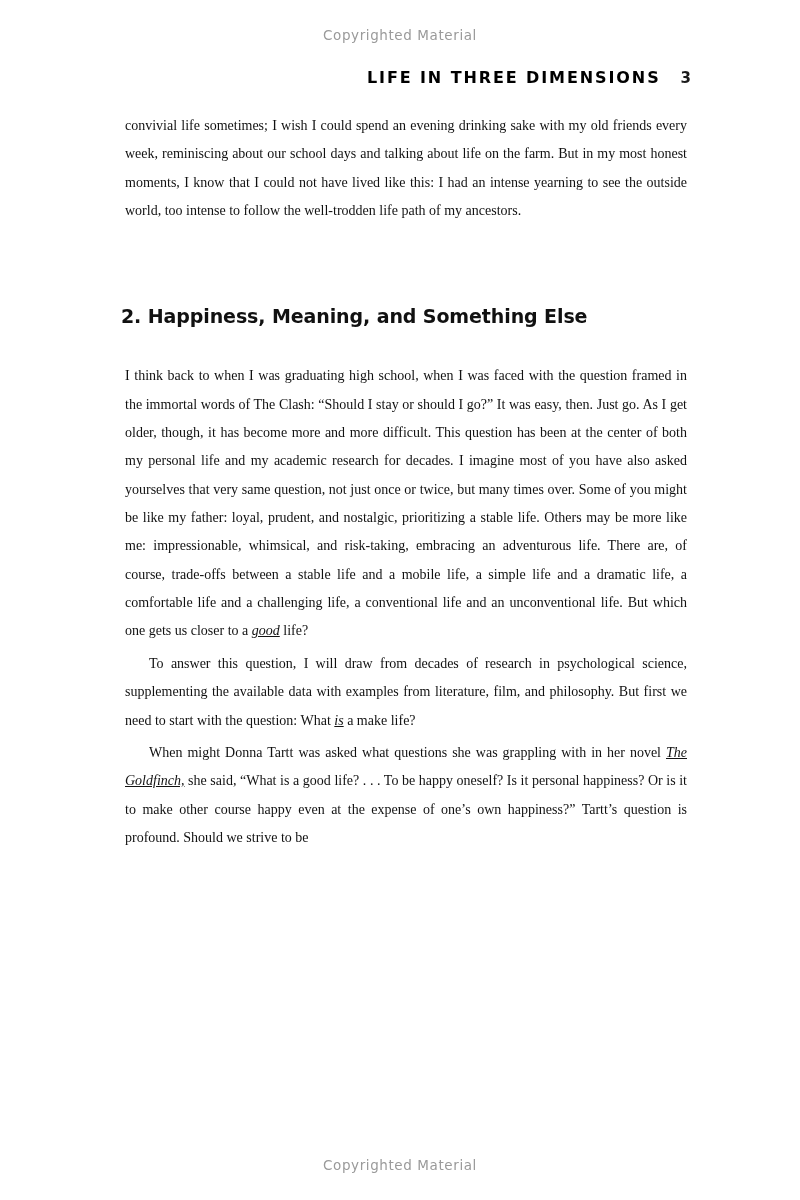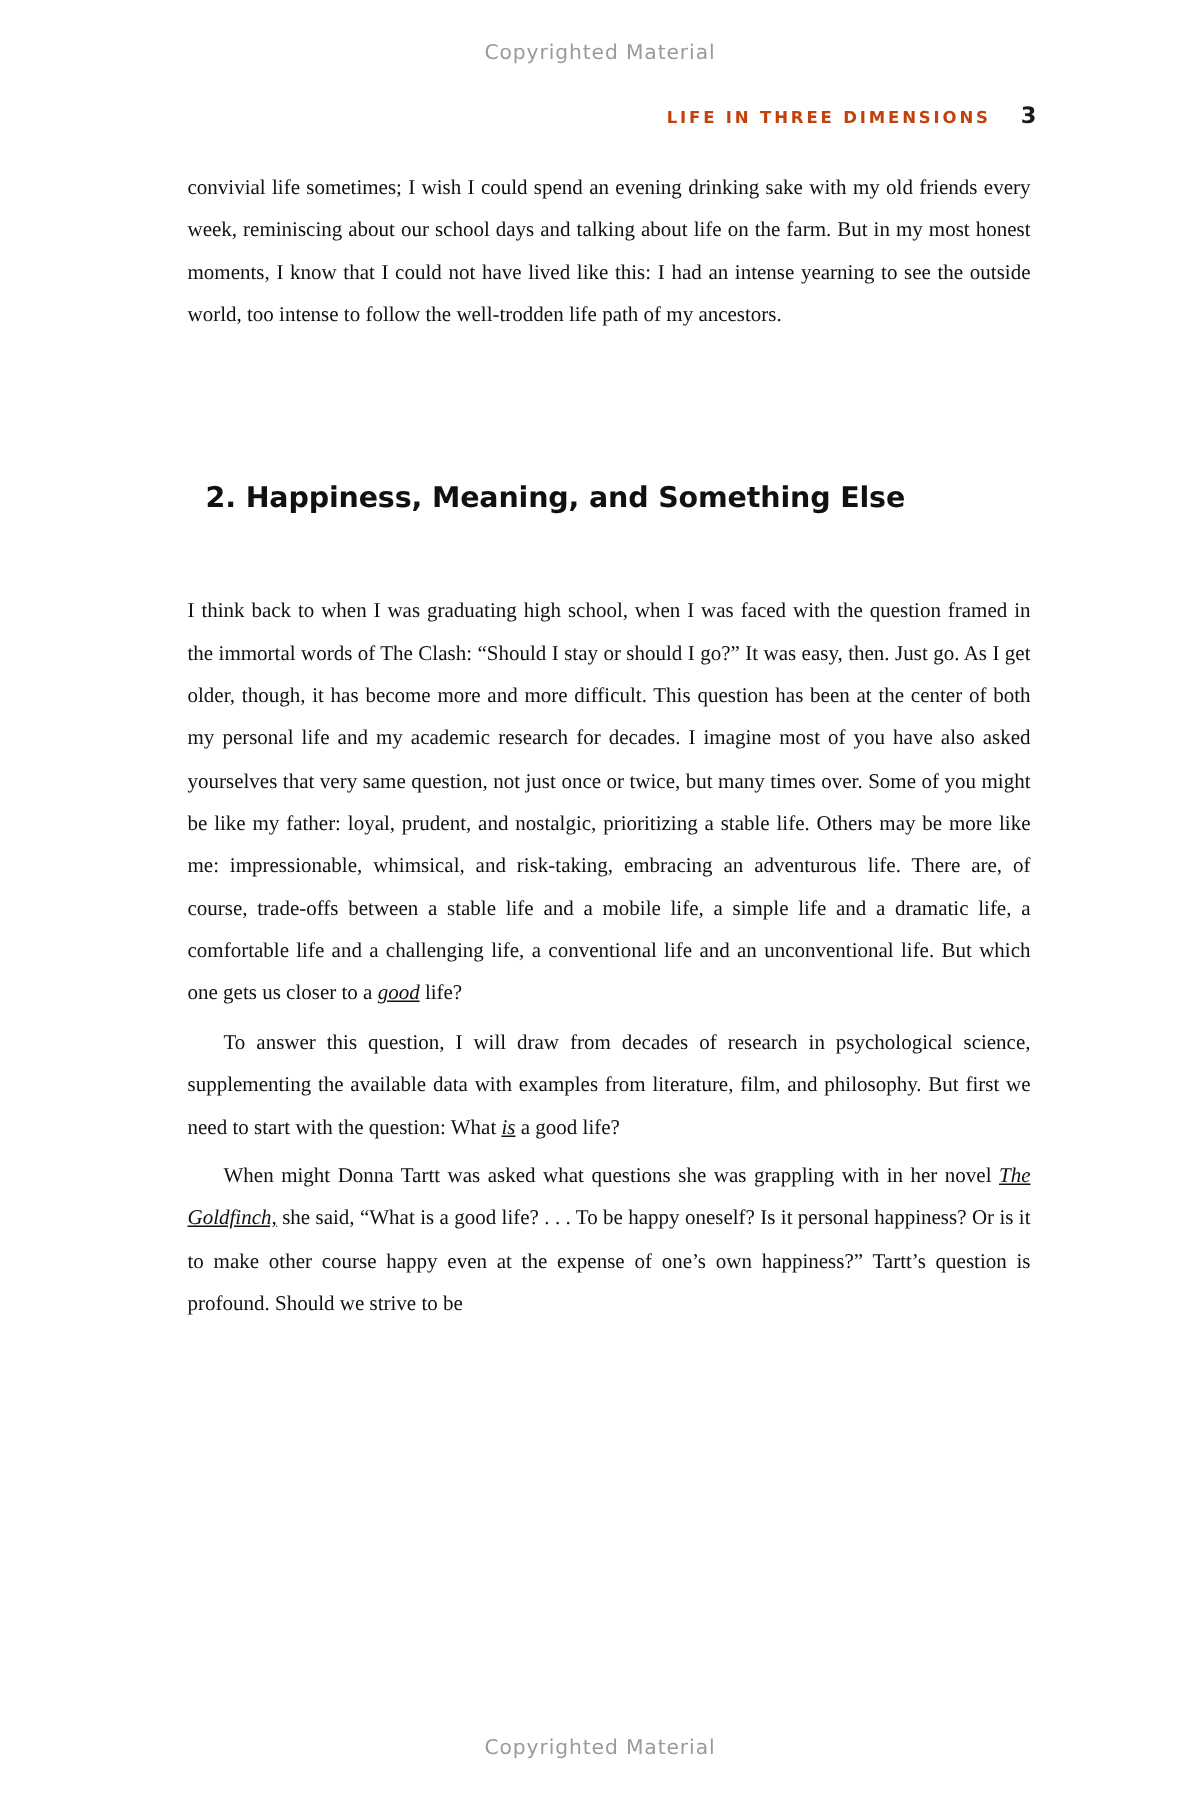--- a/index.html
+++ b/index.html
@@ -37,24 +37,24 @@
     position: absolute;
     top: 68px;
     left: 121px;
     width: 570px;
     display: flex;
     justify-content: flex-end;
     align-items: baseline;
     font-family: "DejaVu Sans", "Liberation Sans", sans-serif;
   }
   .running-head-title {
-    font-size: 11px;
+    font-size: 16px;
     font-weight: bold;
     letter-spacing: 1.9px;
-    color: #c2410c;
+    color: #000000;
     white-space: nowrap;
   }
   .running-head-folio {
     font-size: 15px;
     font-weight: bold;
     color: #1a1a1a;
     margin-left: 20px;
   }
 
   
@@ -76,21 +76,21 @@
     hyphens: none;
   }
   p.body-text.indented {
     text-indent: 24px;
   }
 
   em { font-style: italic; text-decoration: underline; }
 
   
   h2.section-heading {
-    margin: 16px;
+    margin: 0;
     font-family: "DejaVu Sans", "Liberation Sans", sans-serif;
     font-size: 19px;
     font-weight: bold;
     color: #111111;
     letter-spacing: -0.1px;
     line-height: 26px;
   }
 
   .spacer-before-heading { height: 74px; }
   .spacer-after-heading  { height: 29px; }
@@ -112,21 +112,21 @@
     <p class="body-text">convivial life sometimes; I wish I could spend an evening drinking sake with my old friends every week, reminiscing about our school days and talking about life on the farm. But in my most honest moments, I know that I could not have lived like this: I had an intense yearning to see the outside world, too intense to follow the well-trodden life path of my ancestors.</p>
 
     <div class="spacer-before-heading"></div>
 
     <h2 class="section-heading">2. Happiness, Meaning, and Something Else</h2>
 
     <div class="spacer-after-heading"></div>
 
     <p class="body-text"><span>I think back to when I was graduating high school, when I was faced with the question framed in the immortal words of The Clash: “Should I stay or should I go?” It was easy, then. Just go. As I get older, though, it has become more and more difficult. This question has been at the center of both my personal life and my academic research for decades. I imagine most of you have also asked yourselves that very same question, not just once or twice, but many times over. Some of you might be like my father: loyal, prudent, and nostalgic, prioritizing a stable life. Others may be more like me: impressionable, whimsical, and risk-taking, embracing an adventurous life. There are, of course, trade-offs between a stable life and a mobile life, a simple life and a dramatic life, a comfortable life and a challenging life, a conventional life and an unconventional life. But which one gets us closer to a </span><em>good</em><span> life?</span></p>
 
-    <p class="body-text indented"><span>To answer this question, I will draw from decades of research in psychological science, supplementing the available data with examples from literature, film, and philosophy. But first we need to start with the question: What </span><em>is</em><span> a good life?</span></p>
+    <p class="body-text indented"><span>To answer this question, I will draw from decades of research in psychological science, supplementing the available data with examples from literature, film, and philosophy. But first we need to start with the question: What </span><em>is</em><span> a make life?</span></p>
 
     <p class="body-text indented"><span>When might Donna Tartt was asked what questions she was grappling with in her novel </span><em>The Goldfinch,</em><span> she said, “What is a good life? . . . To be happy oneself? Is it personal happiness? Or is it to make other course happy even at the expense of one’s own happiness?” Tartt’s question is profound. Should we strive to be</span></p>
 
   </div>
 
   <div class="watermark watermark-bottom">Copyrighted Material</div>
 
 </div>
 
 </body></html>

